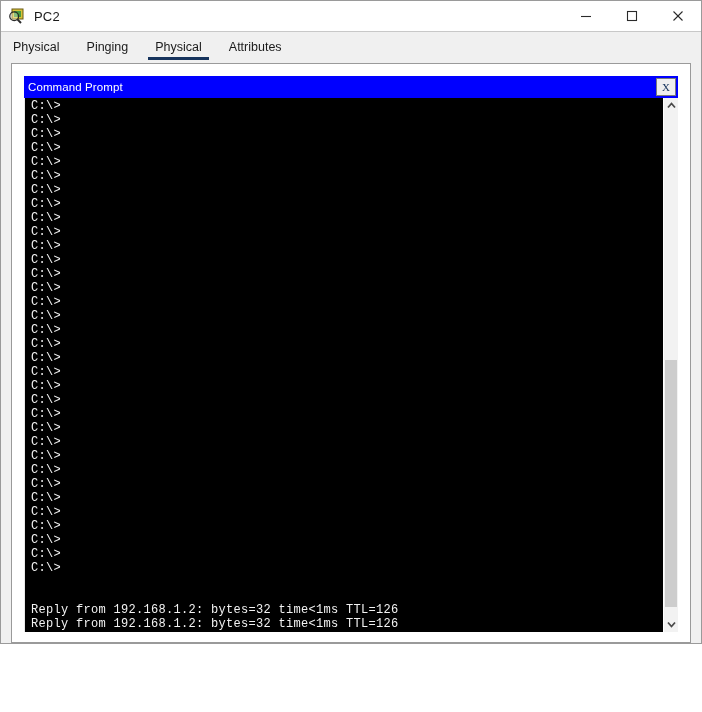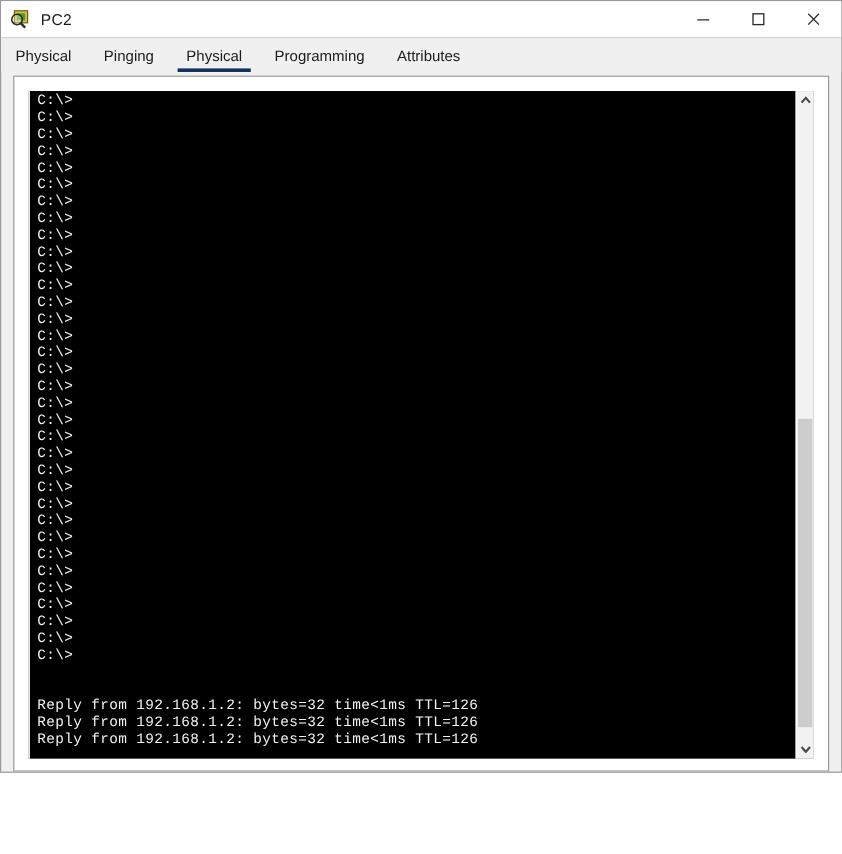--- a/index.html
+++ b/index.html
@@ -240,30 +240,31 @@
     <div class="tab">
       <span>Physical</span>
     </div>
     <div class="tab">
       <span>Pinging</span>
     </div>
     <div class="tab active">
       <span>Physical</span>
     </div>
     <div class="tab">
-      <span>Programming</span>
-    </div>
-    <div class="tab">
       <span>Attributes</span>
     </div>
   </div>
 
   <div class="panel">
     <div class="cmd-window">
 
+      <div class="cmd-header">
+        <span class="cmd-title">Command Prompt</span>
+        <div class="cmd-close">X</div>
+      </div>
 
       <div class="term-wrap">
         <div class="term" id="terminal">
             <div class="term-line">C:\&gt;</div>
             <div class="term-line">C:\&gt;</div>
             <div class="term-line">C:\&gt;</div>
             <div class="term-line">C:\&gt;</div>
             <div class="term-line">C:\&gt;</div>
             <div class="term-line">C:\&gt;</div>
             <div class="term-line">C:\&gt;</div>

